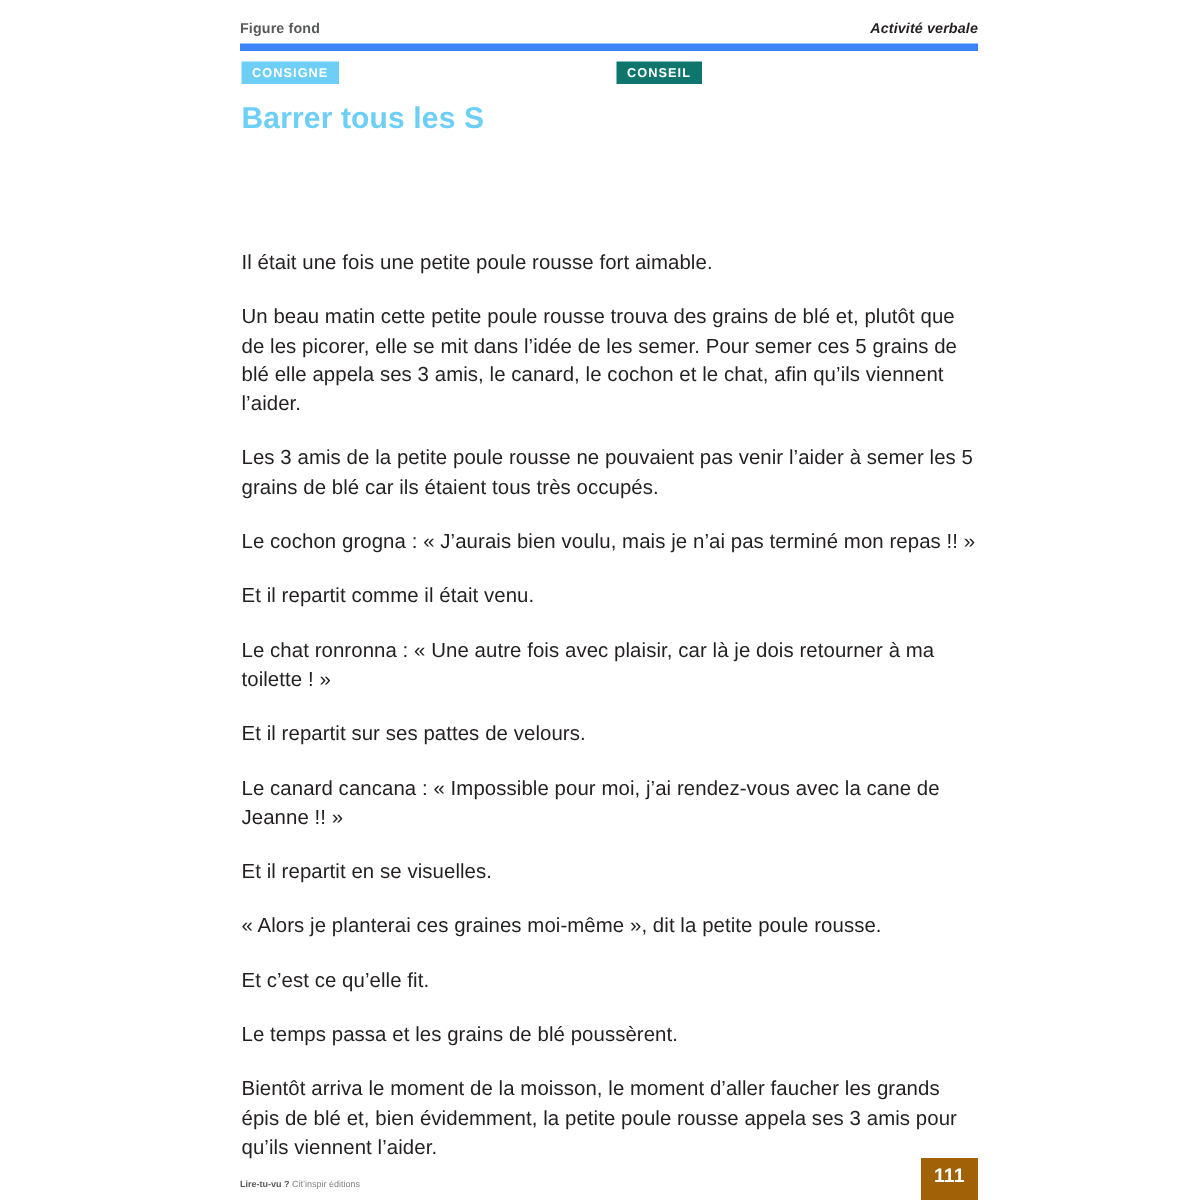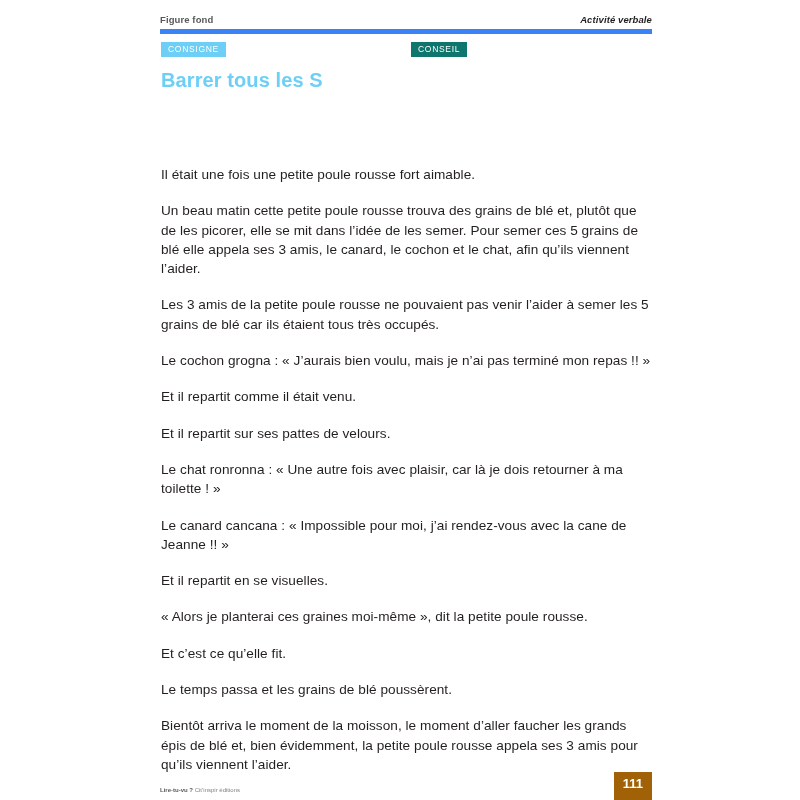--- a/index.html
+++ b/index.html
@@ -51,21 +51,21 @@
   
   .consigne-block {
     position: absolute;
     left: 161px;
     top: 38px;
     width: 240px;
   }
   .tag {
     display: inline-block;
     font-size: 8.5px;
-    font-weight: normal;
+    font-weight: bold;
     letter-spacing: 0.7px;
     color: #ffffff;
     padding: 3px 7px 3px 7px;
     line-height: 1;
   }
   .tag-consigne {
     background: #6dcff6;
   }
   .consigne-title {
     margin-top: 12px;
@@ -159,22 +159,22 @@
   <div class="conseil-block">
     <span class="tag tag-conseil">CONSEIL</span>
   </div>
 
   <div class="content">
     <p class="para">Il était une fois une petite poule rousse fort aimable.</p>
     <p class="para">Un beau matin cette petite poule rousse trouva des grains de blé et, plutôt que de les picorer, elle se mit dans l’idée de les semer. Pour semer ces 5 grains de blé elle appela ses 3 amis, le canard, le cochon et le chat, afin qu’ils viennent l’aider.</p>
     <p class="para">Les 3 amis de la petite poule rousse ne pouvaient pas venir l’aider à semer les 5 grains de blé car ils étaient tous très occupés.</p>
     <p class="para">Le cochon grogna : « J’aurais bien voulu, mais je n’ai pas terminé mon repas !! »</p>
     <p class="para">Et il repartit comme il était venu.</p>
+    <p class="para">Le chat ronronna : « Une autre fois avec plaisir, car là je dois retourner à ma toilette ! »</p>
     <p class="para">Et il repartit sur ses pattes de velours.</p>
-    <p class="para">Le chat ronronna : « Une autre fois avec plaisir, car là je dois retourner à ma toilette ! »</p>
     <p class="para">Le canard cancana : « Impossible pour moi, j’ai rendez-vous avec la cane de Jeanne !! »</p>
     <p class="para">Et il repartit en se visuelles.</p>
     <p class="para">« Alors je planterai ces graines moi-même », dit la petite poule rousse.</p>
     <p class="para">Et c’est ce qu’elle fit.</p>
     <p class="para">Le temps passa et les grains de blé poussèrent.</p>
     <p class="para">Bientôt arriva le moment de la moisson, le moment d’aller faucher les grands épis de blé et, bien évidemment, la petite poule rousse appela ses 3 amis pour qu’ils viennent l’aider.</p>
   </div>
 
   <div class="footer">
     <div class="footer-left"><span class="f-bold">Lire-tu-vu ?</span><span> Cit’inspir éditions</span></div>

